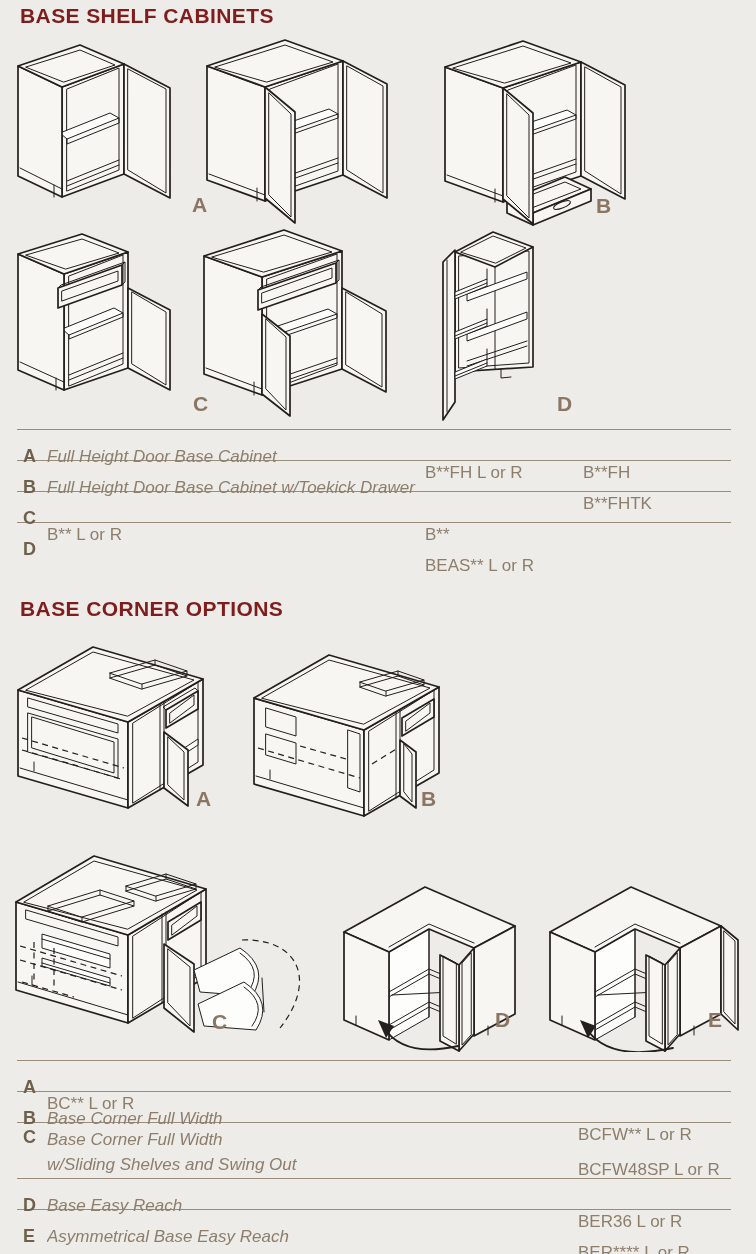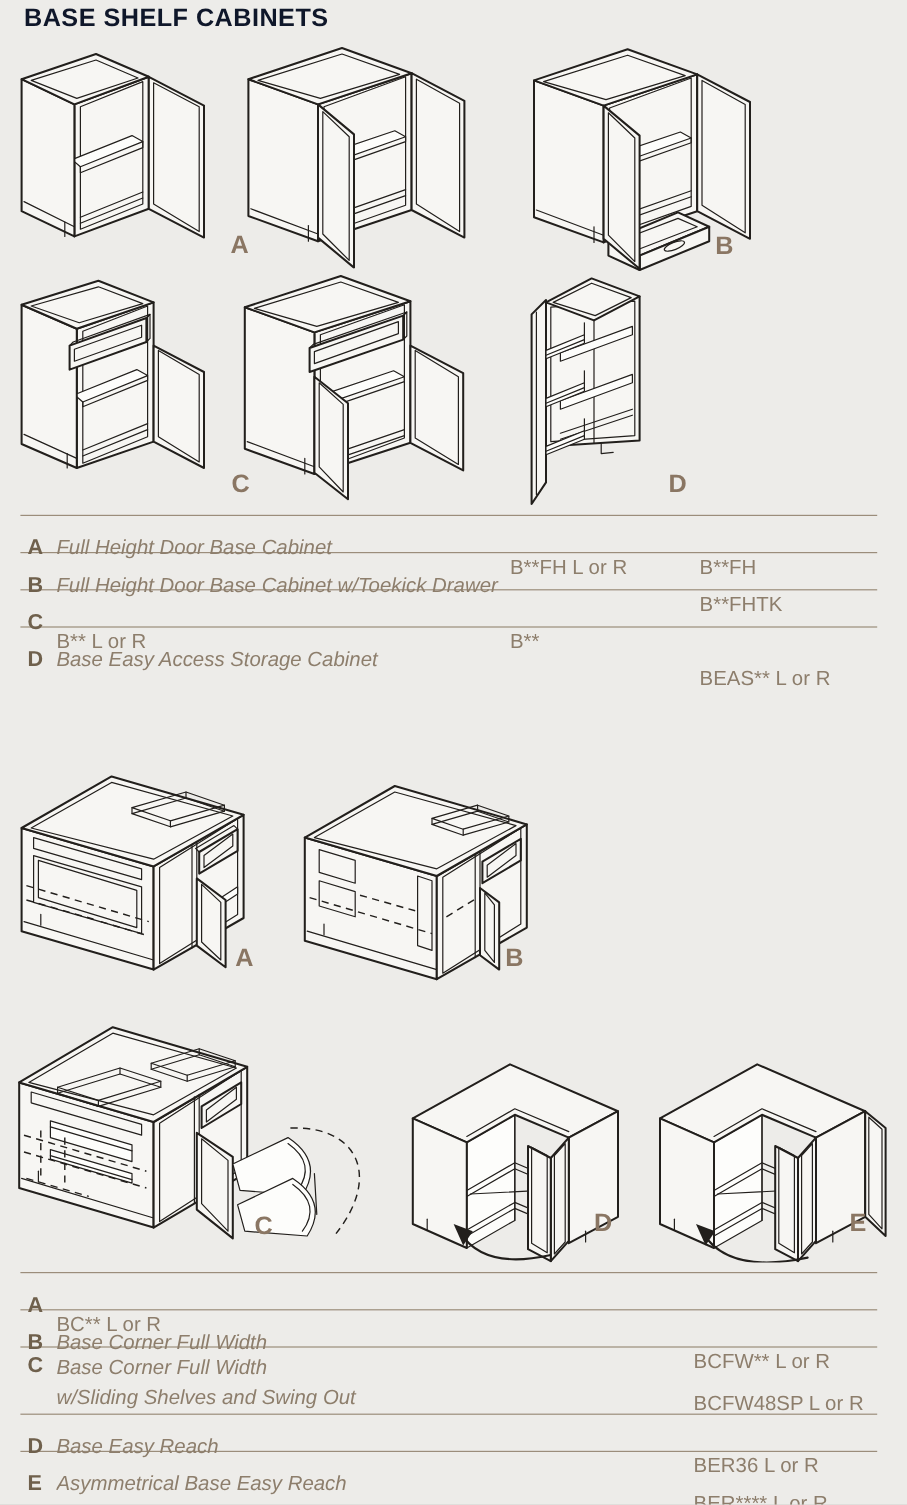--- a/index.html
+++ b/index.html
@@ -4,21 +4,21 @@
 <style>
   html,body{margin:0;padding:0;background:#c9c7c3;}
   #page{
     position:relative;width:756px;height:1254px;margin:0 auto;
     background:#edece9;overflow:hidden;
     font-family:"Liberation Sans", sans-serif;
   }
   .sec-title{
     position:absolute;left:20px;
     font-size:21px;font-weight:bold;letter-spacing:.4px;
-    color:#0f172a;
+    color:#7f1d1d;
   }
   .fig-label{
     position:absolute;font-size:21px;font-weight:bold;color:#8a7663;
   }
   .art{position:absolute;}
   .art .f{fill:#f7f6f3;stroke:#221f1c;stroke-width:1.7;stroke-linejoin:round;}
   .art .w{fill:#fdfdfb;stroke:#221f1c;stroke-width:1;stroke-linejoin:round;}
   .art .t{fill:none;stroke:#221f1c;stroke-width:1;stroke-linejoin:round;stroke-linecap:round;}
   .art .d{fill:none;stroke:#221f1c;stroke-width:1.2;stroke-dasharray:6 4.5;}
   .art .a{fill:none;stroke:#221f1c;stroke-width:1.8;stroke-linecap:round;}
@@ -186,26 +186,26 @@
       <span class="code"></span>
       <span class="code">B**FHTK</span>
     </div>
     <div class="trow">
       <span class="lt">C</span>
       <span class="code">B** L or R</span>
       <span class="code">B**</span>
     </div>
     <div class="trow">
       <span class="lt">D</span>
-      <span class="desc">Base Easy Access Storage Cabinet</span>
       <span class="code"></span>
       <span class="code">BEAS** L or R</span>
     </div>
   </div>
 
+  <div class="sec-title" style="top:597px;">BASE CORNER OPTIONS</div>
 
   <svg class="art" style="left:14px;top:636px" width="215" height="176" viewBox="0 0 215 176">
     <path class="f" d="M4,54 L114,86 L114,172 L4,140 Z"></path>
     <path class="t" d="M14,62 L104,88 L104,97 L14,71 Z"></path>
     <path class="t" d="M14,77 L104,103 L104,142 L14,116 Z"></path>
     <path class="t" d="M18,81 L100,106 L100,137 L18,112 Z"></path>
     <path class="t" d="M6,132 L114,164"></path>
       <path class="t" d="M20,126 L20,135"></path>
     <path class="d" d="M8,102 L110,132"></path>
       <path class="d" d="M8,114 L64,130"></path>

